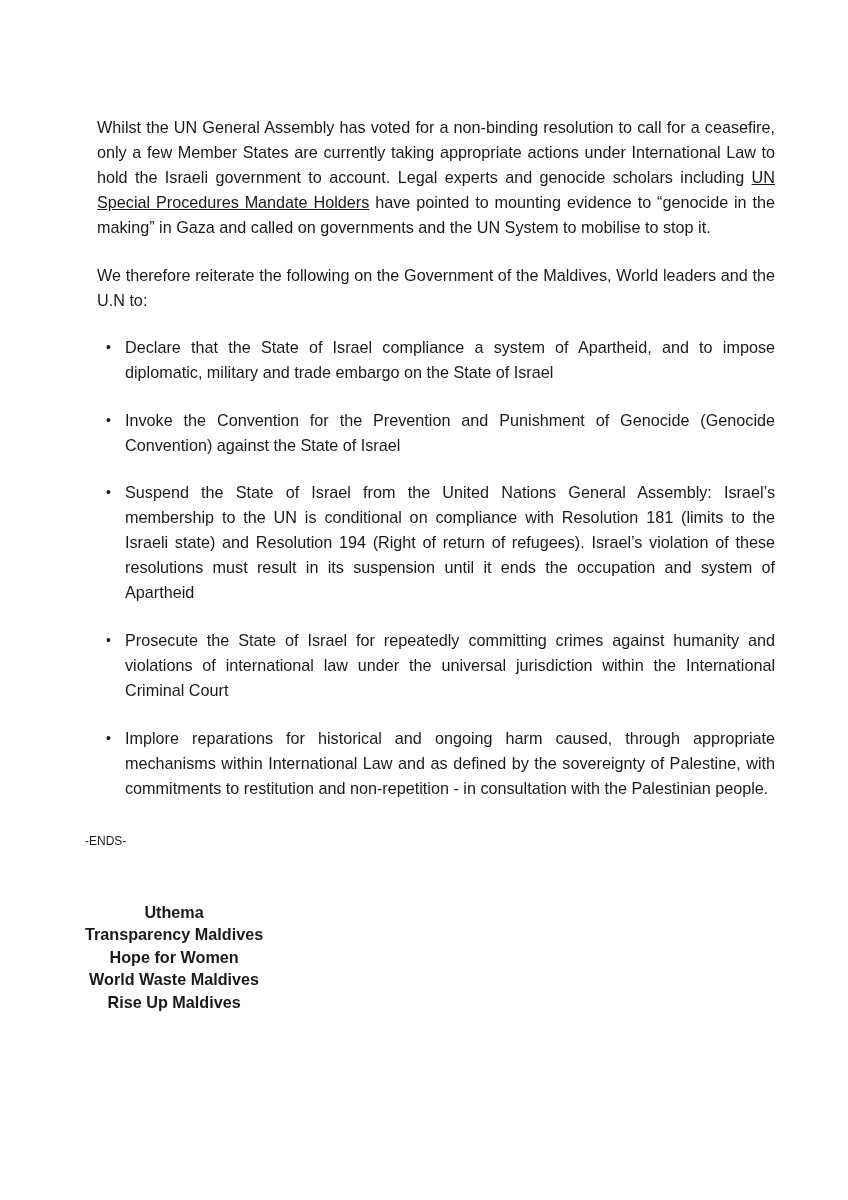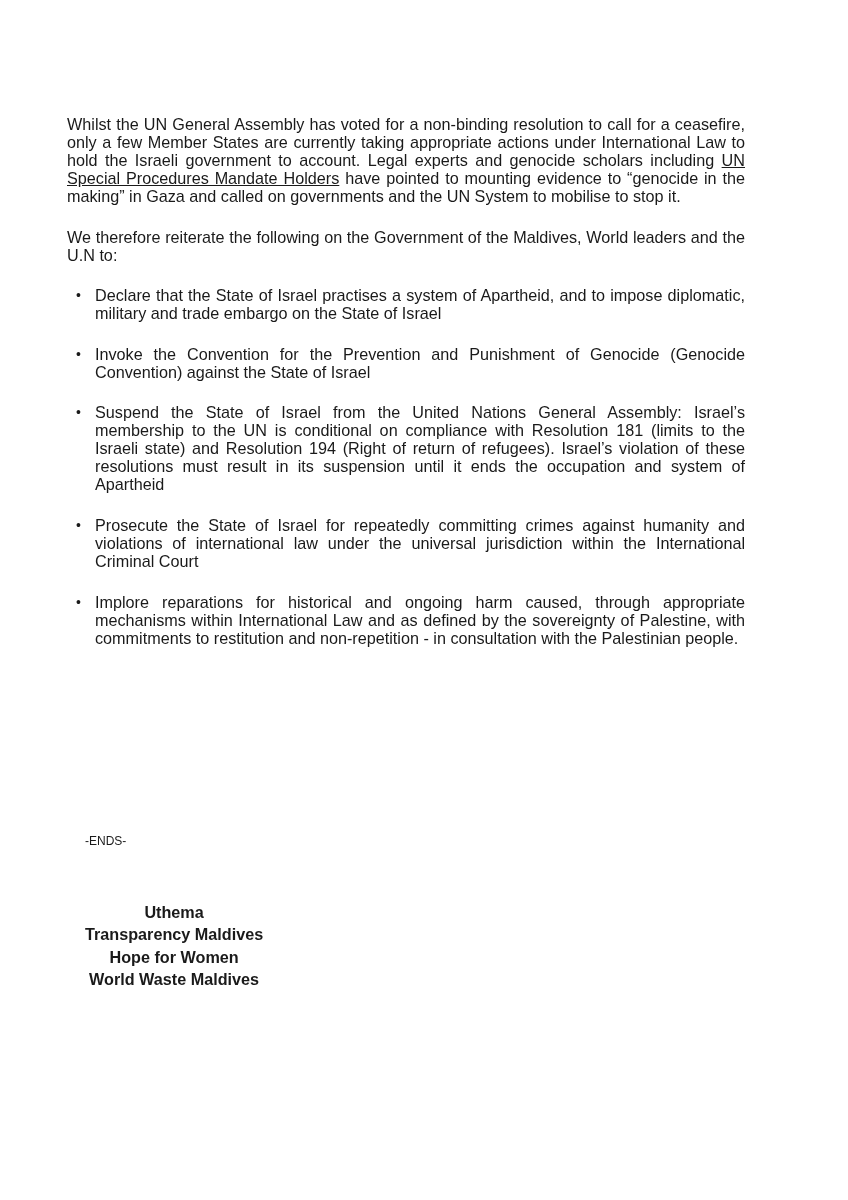--- a/index.html
+++ b/index.html
@@ -1,49 +1,50 @@
 <!DOCTYPE html>
 <html><head>
 <meta charset="utf-8">
 <style>
   html, body { margin: 0; padding: 0; background: #ffffff; }
   body {
     width: 848px; height: 1200px; position: relative; overflow: hidden;
     font-family: "Liberation Sans", sans-serif;
     color: #1a1a1a;
   }
-  .page { position: absolute; left: 67px; top: 115px; width: 678px; font-size: 16.2px; line-height: 18px; }
+  .page { position: absolute; left: 97px; top: 115px; width: 678px; font-size: 16.2px; line-height: 25px; }
   .para { margin: 0; text-align: justify; text-align-last: left; }
   .para + .para { margin-top: 22.6px; }
   a.link { color: #1a1a1a; text-decoration: underline; }
   ul.demands { list-style: none; margin: 22.6px 0 0 0; padding: 0; }
   ul.demands li { position: relative; padding-left: 28px; text-align: justify; text-align-last: left; }
   ul.demands li + li { margin-top: 22.6px; }
   ul.demands li .bullet { position: absolute; left: 9px; top: 0; font-size: 14px; }
   .ends { position: absolute; left: 85px; top: 834px; font-size: 12px; }
   .orgs { position: absolute; left: 85px; top: 901px; font-size: 16.2px; line-height: 22.4px; font-weight: bold; text-align: center; }
   .orgs div { white-space: nowrap; }
 </style>
 </head>
 <body>
 
 <div class="page">
   <p class="para"><span>Whilst the UN General Assembly has voted for a non-binding resolution to call for a ceasefire, only a few Member States are currently taking appropriate actions under International Law to hold the Israeli government to account. Legal experts and genocide scholars including </span><a class="link" href="#">UN Special Procedures Mandate Holders</a><span> have pointed to mounting evidence to “genocide in the making” in Gaza and called on governments and the UN System to mobilise to stop it.</span></p>
 
   <p class="para">We therefore reiterate the following on the Government of the Maldives, World leaders and the U.N to:</p>
 
   <ul class="demands">
-    <li><span class="bullet">•</span><span>Declare that the State of Israel practises a system of Apartheid, and to impose diplomatic, military and trade embargo on the State of Israel</span></li>
+    <li><span class="bullet">•</span><span>Declare that the State of Israel compliance a system of Apartheid, and to impose diplomatic, military and trade embargo on the State of Israel</span></li>
     <li><span class="bullet">•</span><span>Invoke the Convention for the Prevention and Punishment of Genocide (Genocide Convention) against the State of Israel</span></li>
     <li><span class="bullet">•</span><span>Suspend the State of Israel from the United Nations General Assembly: Israel’s membership to the UN is conditional on compliance with Resolution 181 (limits to the Israeli state) and Resolution 194 (Right of return of refugees). Israel’s violation of these resolutions must result in its suspension until it ends the occupation and system of Apartheid</span></li>
     <li><span class="bullet">•</span><span>Prosecute the State of Israel for repeatedly committing crimes against humanity and violations of international law under the universal jurisdiction within the International Criminal Court</span></li>
     <li><span class="bullet">•</span><span>Implore reparations for historical and ongoing harm caused, through appropriate mechanisms within International Law and as defined by the sovereignty of Palestine, with commitments to restitution and  non-repetition - in consultation with the Palestinian people.</span></li>
   </ul>
 </div>
 
 <div class="ends">-ENDS-</div>
 
 <div class="orgs">
   <div>Uthema</div>
   <div>Transparency Maldives</div>
   <div>Hope for Women</div>
   <div>World Waste Maldives</div>
+  <div>Rise Up Maldives</div>
 </div>
 
 </body></html>

